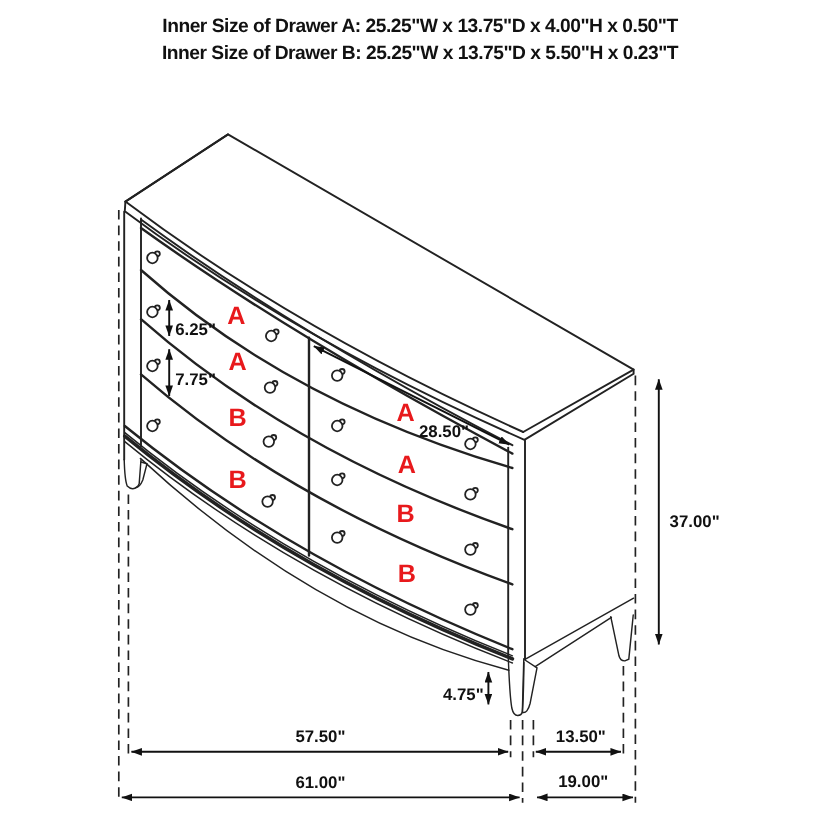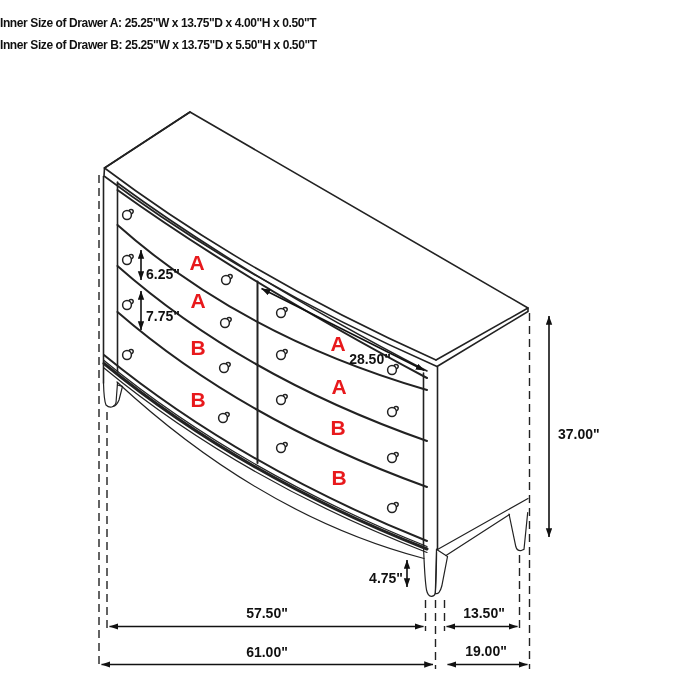--- a/index.html
+++ b/index.html
@@ -1,38 +1,38 @@
 <!DOCTYPE html>
 <html><head>
 <meta charset="utf-8">
 <style>
   html,body{margin:0;padding:0;background:#fff;}
   .canvas{position:relative;width:700px;height:700px;background:#fff;overflow:hidden;
           font-family:"Liberation Sans",sans-serif;}
-  .header{position:absolute;top:12px;left:0;width:100%;
-          font-size:12px;font-weight:bold;color:#111;line-height:22px;letter-spacing:-0.4px;}
+  .header{position:absolute;top:12px;left:0;width:100%;text-align:center;
+          font-size:16px;font-weight:bold;color:#111;line-height:22px;letter-spacing:-0.4px;}
   svg{position:absolute;left:0;top:0;}
   .edge{fill:none;stroke:#222;stroke-width:1.6;stroke-linecap:round;}
   .drawer-line{fill:none;stroke:#222;stroke-width:2;stroke-linecap:round;}
   .thin{fill:none;stroke:#222;stroke-width:1.2;stroke-linecap:round;}
   .thick{fill:none;stroke:#222;stroke-width:3;stroke-linecap:round;}
   .hidden-line{fill:none;stroke:#222;stroke-width:1.4;stroke-dasharray:8 5;}
   .dim-line{fill:none;stroke:#111;stroke-width:1.6;}
   .dim-text{font-size:14px;font-weight:bold;fill:#111;}
   .lbl{font-size:21px;font-weight:bold;}
   .knob circle{fill:#fff;stroke:#222;stroke-width:1.5;}
 </style>
 </head>
 <body>
 
 <div class="canvas">
 
   <div class="header">
     <div>Inner Size of Drawer A: 25.25"W x 13.75"D x 4.00"H x 0.50"T</div>
-    <div>Inner Size of Drawer B: 25.25"W x 13.75"D x 5.50"H x 0.50"T</div>
+    <div>Inner Size of Drawer B: 25.25"W x 13.75"D x 5.50"H x 0.23"T</div>
   </div>
 
   <svg width="700" height="700" viewBox="0 0 700 700">
 
     <defs>
       <marker id="ah" markerUnits="userSpaceOnUse" markerWidth="10" markerHeight="7" refX="8.8" refY="3.2" orient="auto-start-reverse">
         <path d="M0,0 L9,3.2 L0,6.4 Z" fill="#111"></path>
       </marker>
     </defs>
 

